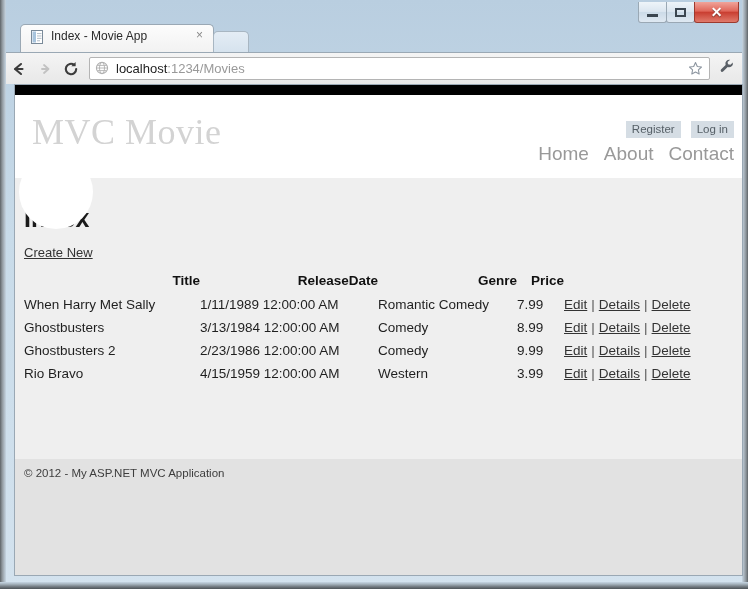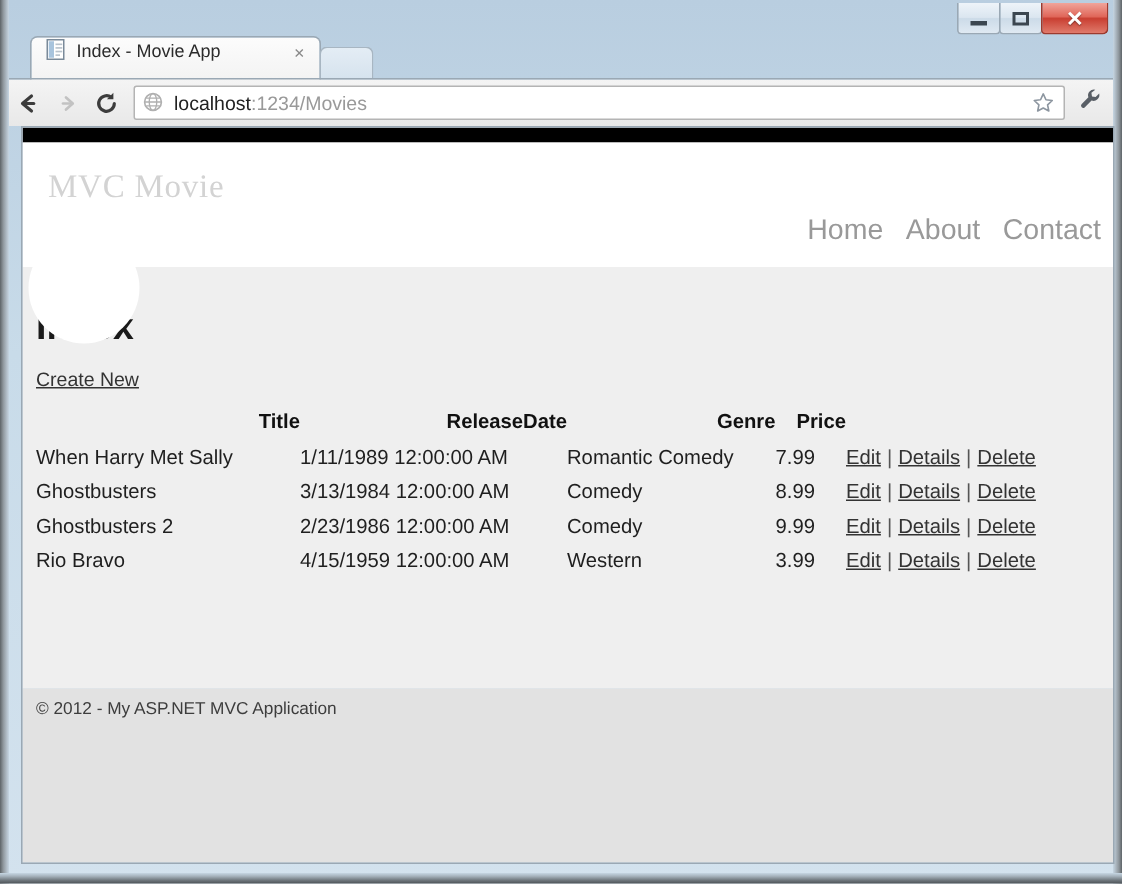--- a/index.html
+++ b/index.html
@@ -90,22 +90,22 @@
   .tab {
     position: absolute;
     left: 14px; top: 0;
     width: 194px; height: 28px;
     background: linear-gradient(to bottom, #fcfcfc 0%, #f2f2f2 100%);
     border: 1px solid #9aa8b4;
     border-bottom: none;
     border-radius: 5px 5px 0 0;
     box-sizing: border-box;
     display: flex;
-    align-items: flex-end;
-    padding: 16px 6px;
+    align-items: flex-start;
+    padding: 4px 6px;
   }
   .tab-favicon {
     width: 16px; height: 16px;
     margin-right: 6px;
     margin-left: 2px;
     position: relative;
     flex: none;
   }
   .tab-title {
     font-size: 12px;
@@ -204,21 +204,21 @@
     height: 74px;
     background: #ffffff;
     border-radius: 50%;
     z-index: 3;
   }
   .brand {
     position: absolute;
     left: 17px;
     top: 16px;
     font-family: "Liberation Serif", serif;
-    font-size: 22px;
+    font-size: 36px;
     color: #d3d3d3;
     letter-spacing: 0.5px;
     white-space: nowrap;
   }
   .auth-links {
     position: absolute;
     right: 8px;
     top: 26px;
     display: flex;
     gap: 10px;
@@ -426,20 +426,24 @@
     </div>
   </div>
 
   <div class="viewport">
 
     <div class="black-bar"></div>
 
     <div class="site-header">
       <div class="brand">MVC Movie</div>
 
+      <div class="auth-links">
+        <span class="auth-btn">Register</span>
+        <span class="auth-btn">Log in</span>
+      </div>
 
       <div class="main-nav">
         <span class="nav-link">Home</span>
         <span class="nav-link">About</span>
         <span class="nav-link">Contact</span>
       </div>
 
       <div class="white-circle"></div>
     </div>
 

